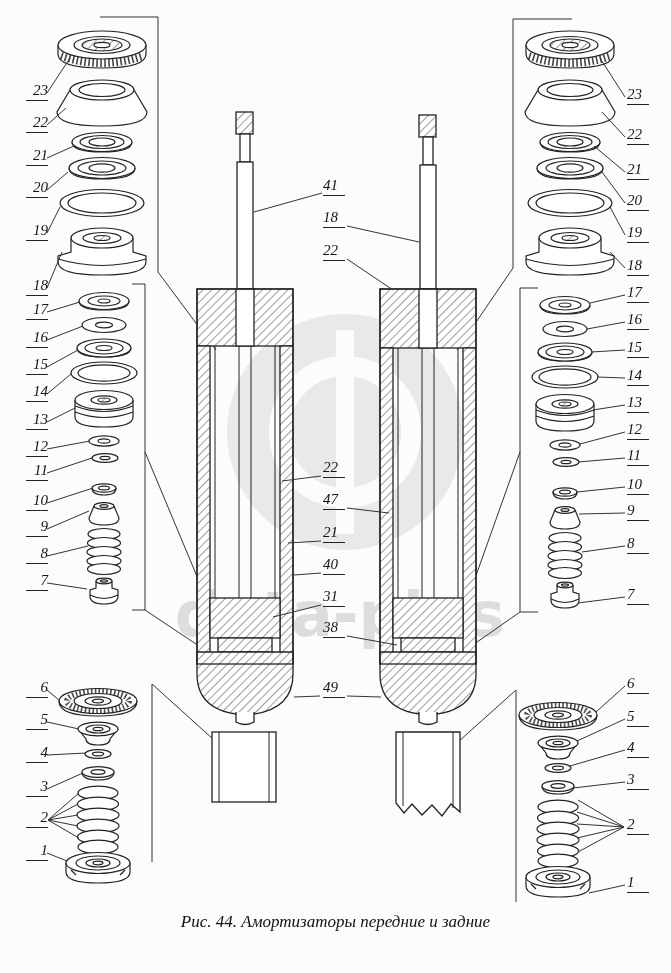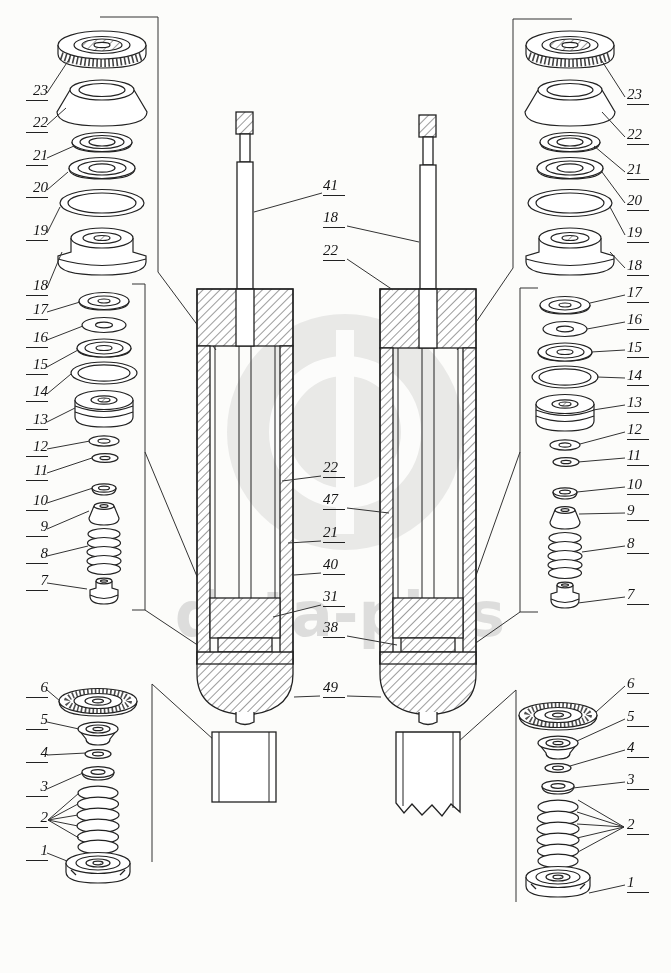--- a/index.html
+++ b/index.html
@@ -358,14 +358,15 @@
   <span class="lbl lc" style="left:323px;top:242px">22</span>
   <span class="lbl lc" style="left:323px;top:459px">22</span>
   <span class="lbl lc" style="left:323px;top:491px">47</span>
   <span class="lbl lc" style="left:323px;top:524px">21</span>
   <span class="lbl lc" style="left:323px;top:556px">40</span>
   <span class="lbl lc" style="left:323px;top:588px">31</span>
   <span class="lbl lc" style="left:323px;top:619px">38</span>
   <span class="lbl lc" style="left:323px;top:679px">49</span>
 </div>
 
+<div class="caption">Рис. 44. Амортизаторы передние и задние</div>
 
 </div>
 
 </body></html>

